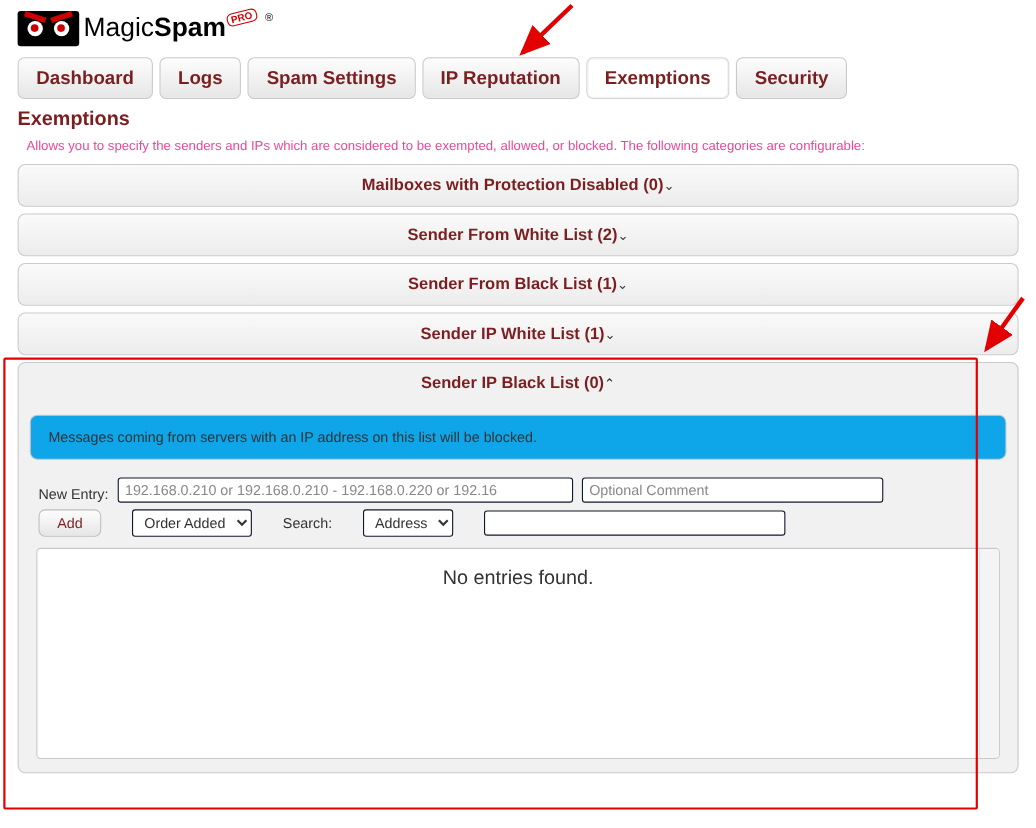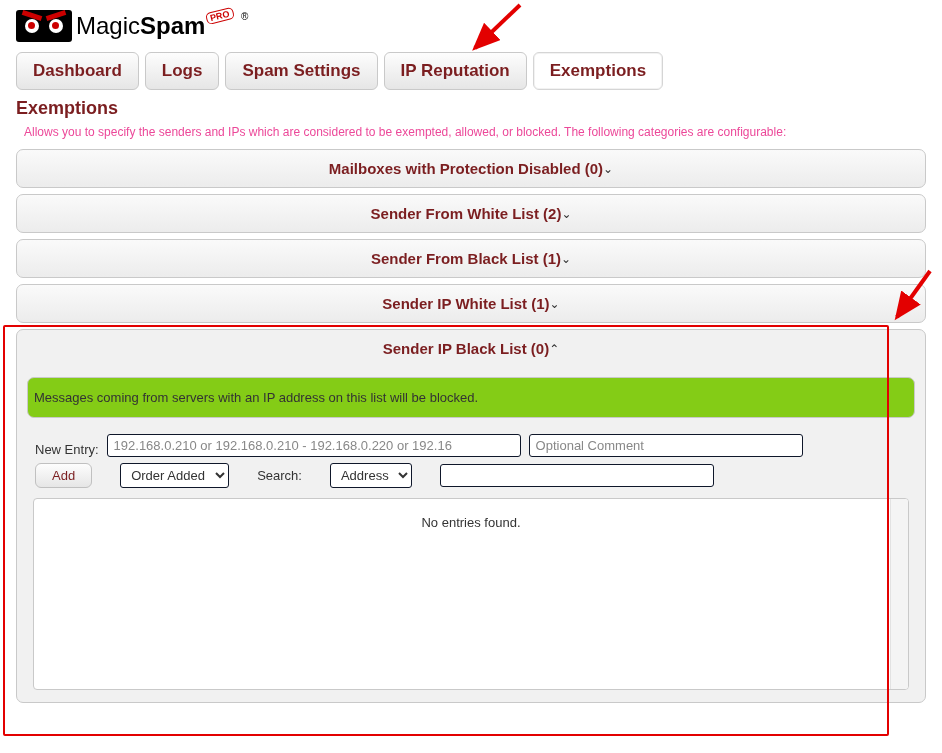--- a/index.html
+++ b/index.html
@@ -135,24 +135,24 @@
     color: #333;
     font-size: 12px;
   }
   .accordion.open {
     background: #f1f1f1;
   }
   .accordion-body {
     padding: 10px;
   }
   .info-box {
-    background: #84cc16;
+    background: #0ea5e9;
     border: 1px solid #c9c9c9;
     border-radius: 7px;
-    padding: 12px 6px;
+    padding: 12px 16px;
     font-size: 13px;
     color: #333;
   }
   .form-row {
     display: flex;
     align-items: flex-end;
     gap: 8px;
     margin-top: 16px;
     padding: 0 8px;
     font-size: 13px;
@@ -214,21 +214,21 @@
   }
   .list-scroll-track {
     position: absolute;
     right: 0; top: 0;
     width: 17px; height: 100%;
     background: #f4f4f4;
     border-left: 1px solid #e2e2e2;
   }
   .no-entries {
     text-align: center;
-    font-size: 13px;
+    font-size: 18px;
     color: #333;
     padding-top: 16px;
   }
   
   .highlight-rect {
     position: absolute;
     border: 2px solid #e30000;
     border-radius: 2px;
     pointer-events: none;
     box-sizing: border-box;
@@ -256,20 +256,21 @@
     <span class="logo-pro">PRO</span>
     <span class="logo-reg">®</span>
   </div>
 
   <div class="tabs">
     <div class="tab">Dashboard</div>
     <div class="tab">Logs</div>
     <div class="tab">Spam Settings</div>
     <div class="tab">IP Reputation</div>
     <div class="tab active">Exemptions</div>
+    <div class="tab">Security</div>
   </div>
 
   <div class="page-title">Exemptions</div>
   <div class="page-desc">Allows you to specify the senders and IPs which are considered to be exempted, allowed, or blocked. The following categories are configurable:</div>
 
   <div class="accordion">
     <div class="accordion-header">
       <span class="accordion-title">Mailboxes with Protection Disabled (0)</span>
       <span class="chevron">⌄</span>
     </div>

